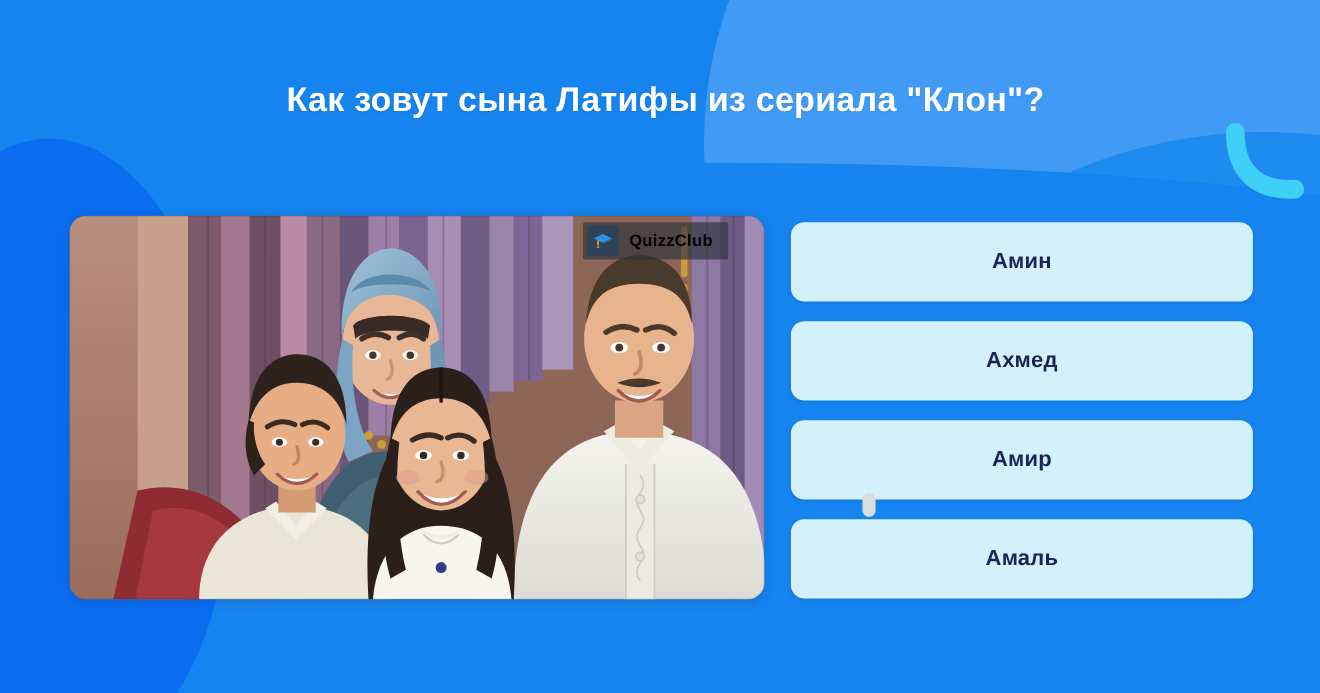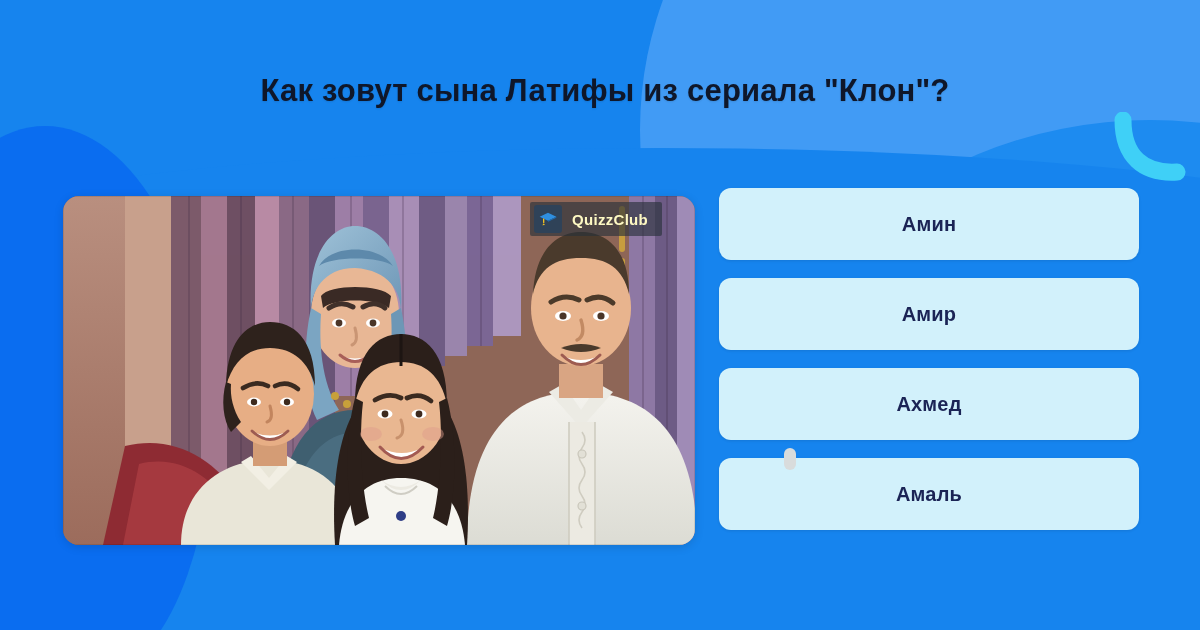--- a/index.html
+++ b/index.html
@@ -73,21 +73,21 @@
     height: 76px;
   }
 
   
   .question {
     position: absolute;
     left: 10px;
     right: 0;
     top: 72px;
     text-align: center;
-    color: #0f172a;
+    color: #ffffff;
     font-size: 31px;
     font-weight: bold;
     letter-spacing: 0.2px;
     line-height: 1.2;
     text-shadow: 0 1px 2px rgba(0,0,0,0.10);
     padding: 0 60px;
     box-sizing: border-box;
   }
 
   
@@ -120,32 +120,32 @@
     height: 28px;
     background: #2f4258;
     border-radius: 3px;
     display: flex;
     align-items: center;
     justify-content: center;
     margin-right: 10px;
     flex: 0 0 auto;
   }
   .wm-text {
-    color: #fef9c3;
+    color: #000000;
     font-size: 15px;
     font-weight: bold;
     letter-spacing: 0.3px;
     white-space: nowrap;
   }
 
   
   .answers {
     position: absolute;
     left: 719px;
-    top: 188px;
+    top: 202px;
     width: 420px;
   }
   .answer {
     height: 72px;
     margin-bottom: 18px;
     background: #d2f1fb;
     border: none;
     border-radius: 12px;
     display: flex;
     align-items: center;
@@ -395,20 +395,20 @@
           <path d="M6 16.6 L6 11.2 L7.6 11.9 L7.6 17.2 Z" fill="#f2c220"></path>
           <path d="M6.8 17 L5.2 19.6 L8.3 19.1 Z" fill="#f2c220"></path>
         </svg>
       </span>
       <span class="wm-text">QuizzClub</span>
     </div>
   </div>
 
   <div class="answers">
     <button class="answer">Амин</button>
+    <button class="answer">Ахмед</button>
     <button class="answer">Амир</button>
-    <button class="answer">Ахмед</button>
     <button class="answer">Амаль</button>
   </div>
 
   <div class="scroll-nub"></div>
 
 </div>
 
 </body></html>

